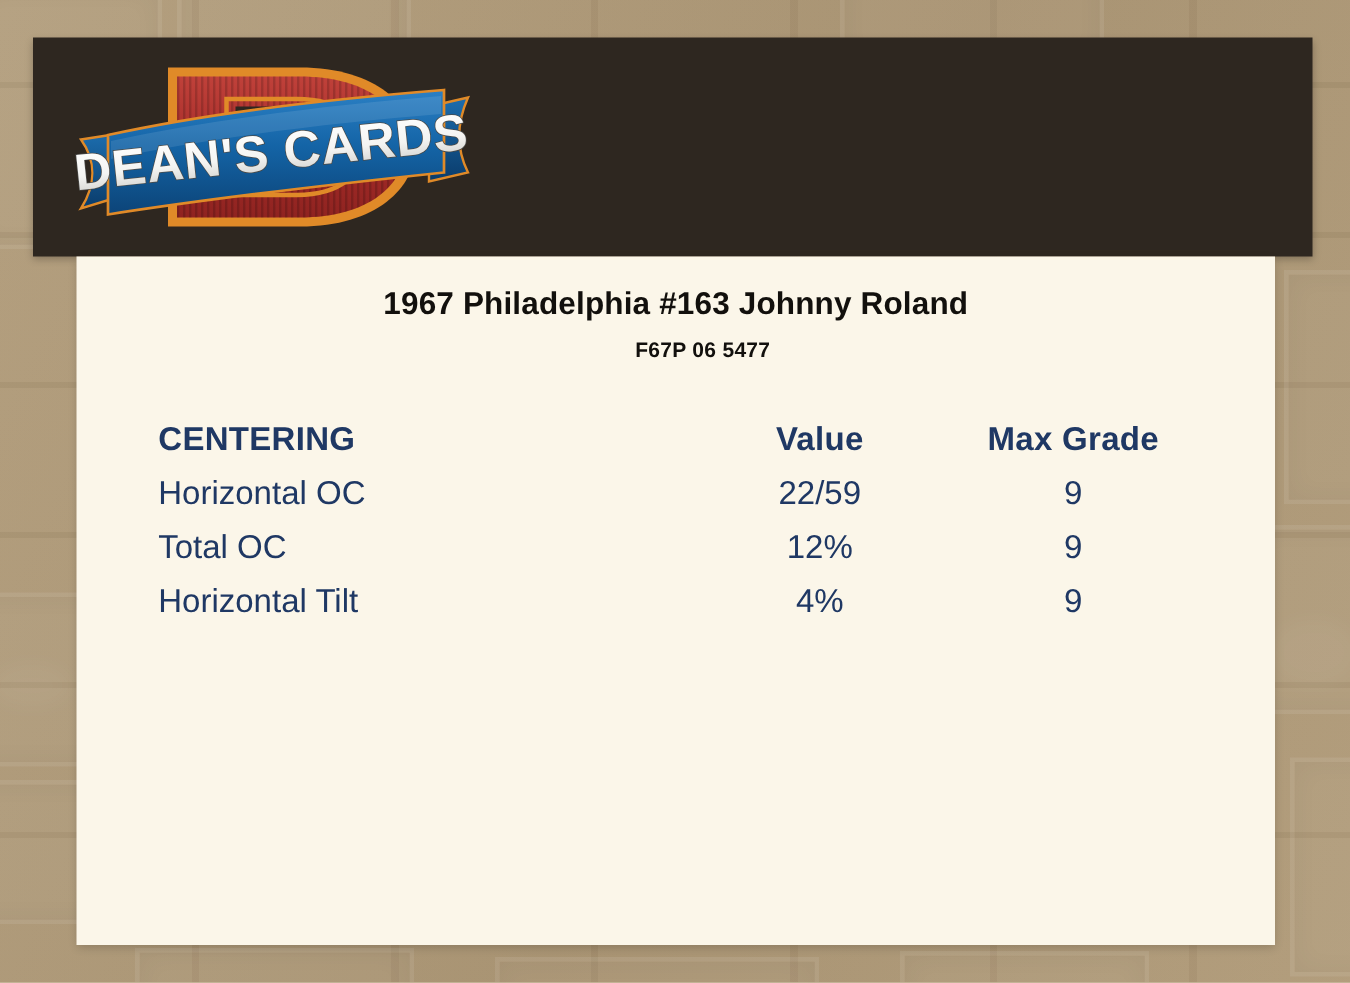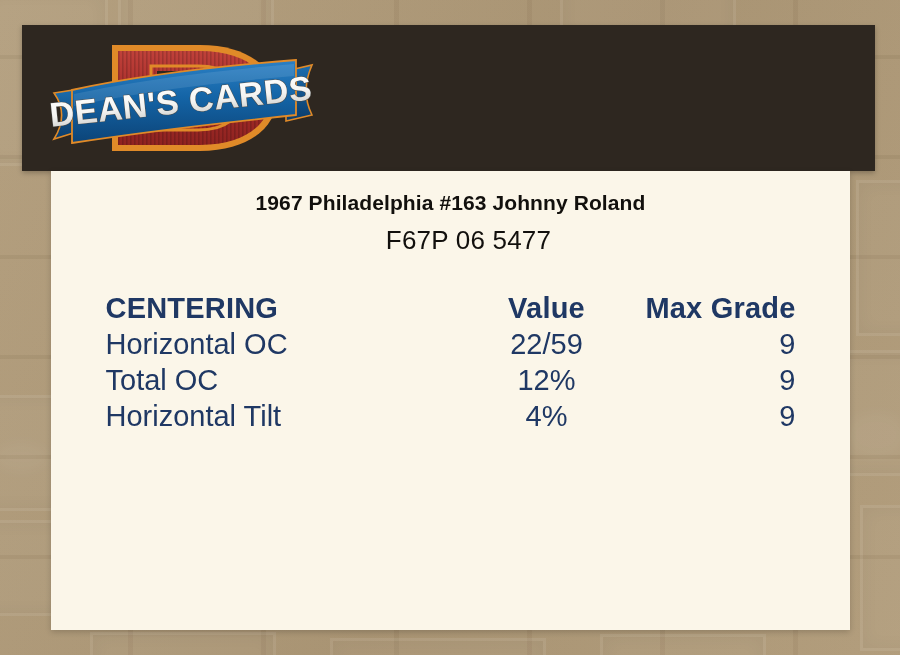--- a/index.html
+++ b/index.html
@@ -112,43 +112,43 @@
     text-align: center;
     color: #12100d;
     font-size: 21px;
     font-weight: bold;
     margin-top: 20px;
     letter-spacing: 0.1px;
   }
   #card-serial {
     text-align: center;
     color: #12100d;
-    font-size: 26px;
-    font-weight: 400;
+    font-size: 14px;
+    font-weight: 700;
     margin-top: 10px;
     letter-spacing: 0.2px;
     padding-left: 36px;
   }
 
   
   #stats-table {
     margin: 34px auto 0 auto;
     width: 690px;
     border-collapse: collapse;
     color: #1f3864;
   }
   #stats-table td {
     padding: 0;
     height: 36px;
     vertical-align: middle;
-    font-size: 29px;
+    font-size: 22px;
   }
   .col-label  { width: 352px; text-align: left; }
   .col-value  { width: 178px; text-align: center; }
-  .col-grade  { width: 160px; text-align: right; }
+  .col-grade  { width: 160px; text-align: center; }
 
   .hdr-cell {
     font-weight: bold;
     font-size: 22px;
     color: #1f3864;
   }
   .section-head td {
     font-weight: bold;
     letter-spacing: 0.2px;
   }

